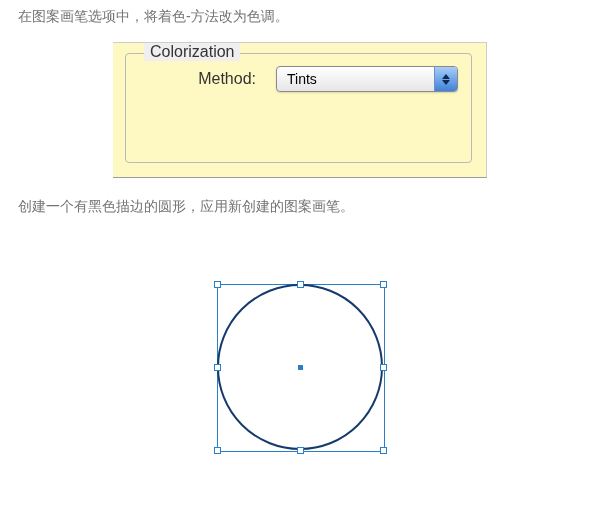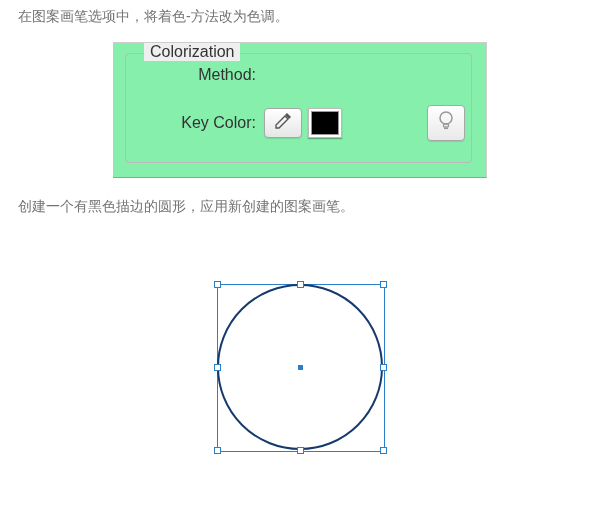--- a/index.html
+++ b/index.html
@@ -18,21 +18,21 @@
     margin: 8px 0 16px 18px;
   }
   .panel-wrap {
     display: flex;
     justify-content: center;
     margin-bottom: 20px;
   }
   .panel {
     width: 374px;
     height: 136px;
-    background: #86efac;
+    background: #fef9c3;
     border-top: 1px solid #cdcdcd;
     border-right: 1px solid #cdcdcd;
     border-bottom: 1px solid #9c9c9c;
     position: relative;
     box-sizing: border-box;
   }
   .group {
     position: absolute;
     left: 12px;
     top: 10px;
@@ -194,45 +194,33 @@
 
 <div class="instruction">在图案画笔选项中，将着色-方法改为色调。</div>
 
 <div class="panel-wrap">
   <div class="panel">
     <div class="group">
       <div class="legend">Colorization</div>
 
       <div class="row method">
         <div class="label">Method:</div>
-      </div>
-
-      <div class="row key">
-        <div class="label">Key Color:</div>
-        <div class="eyedrop">
-          <span>
-            <svg width="20" height="20" viewBox="0 0 20 20">
-              <path d="M14 2 L18 6 L16 8 L12 4 Z" fill="#555"></path>
-              <path d="M12 5 L15 8 L6 17 L3 17 L3 14 Z" fill="none" stroke="#555" stroke-width="1.4"></path>
-            </svg>
-          </span>
-        </div>
-        <div class="swatchWrap">
-          <div class="swatch"></div>
-        </div>
-        <div class="hintBtn">
-          <span>
-            <svg width="18" height="22" viewBox="0 0 18 22">
-              <circle cx="9" cy="8" r="6" fill="none" stroke="#999" stroke-width="1.5"></circle>
-              <rect x="6.5" y="14" width="5" height="3" rx="1" fill="none" stroke="#999" stroke-width="1.3"></rect>
-              <line x1="7" y1="18.5" x2="11" y2="18.5" stroke="#999" stroke-width="1.2"></line>
-            </svg>
+        <div class="dropdown">
+          <span class="value">Tints</span>
+          <span class="arrows">
+            <svg width="8" height="5" viewBox="0 0 8 5">
+                <polygon points="4,0 8,5 0,5" fill="#0b2a55"></polygon>
+              </svg>
+            <svg width="8" height="5" viewBox="0 0 8 5">
+                <polygon points="0,0 8,0 4,5" fill="#0b2a55"></polygon>
+              </svg>
           </span>
         </div>
       </div>
+
     </div>
   </div>
 </div>
 
 <div class="instruction">创建一个有黑色描边的圆形，应用新创建的图案画笔。</div>
 
 <div class="canvas-wrap">
   <div class="canvas">
     <div class="bbox"></div>
     <div class="circle"></div>

